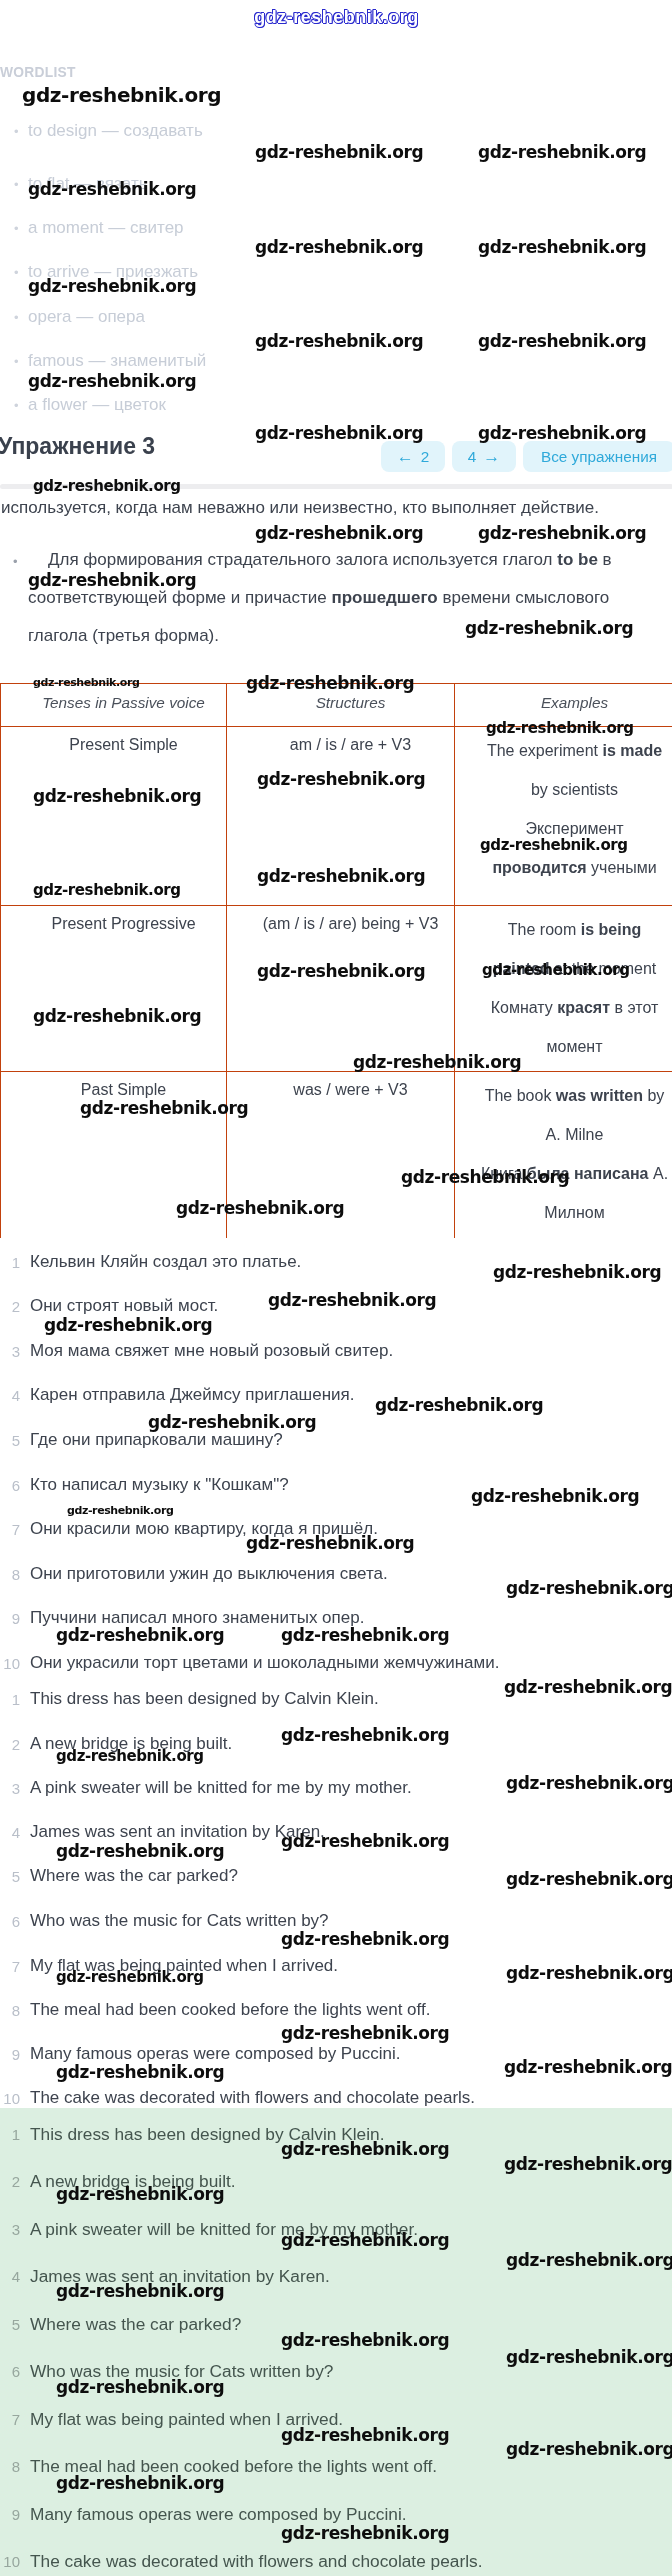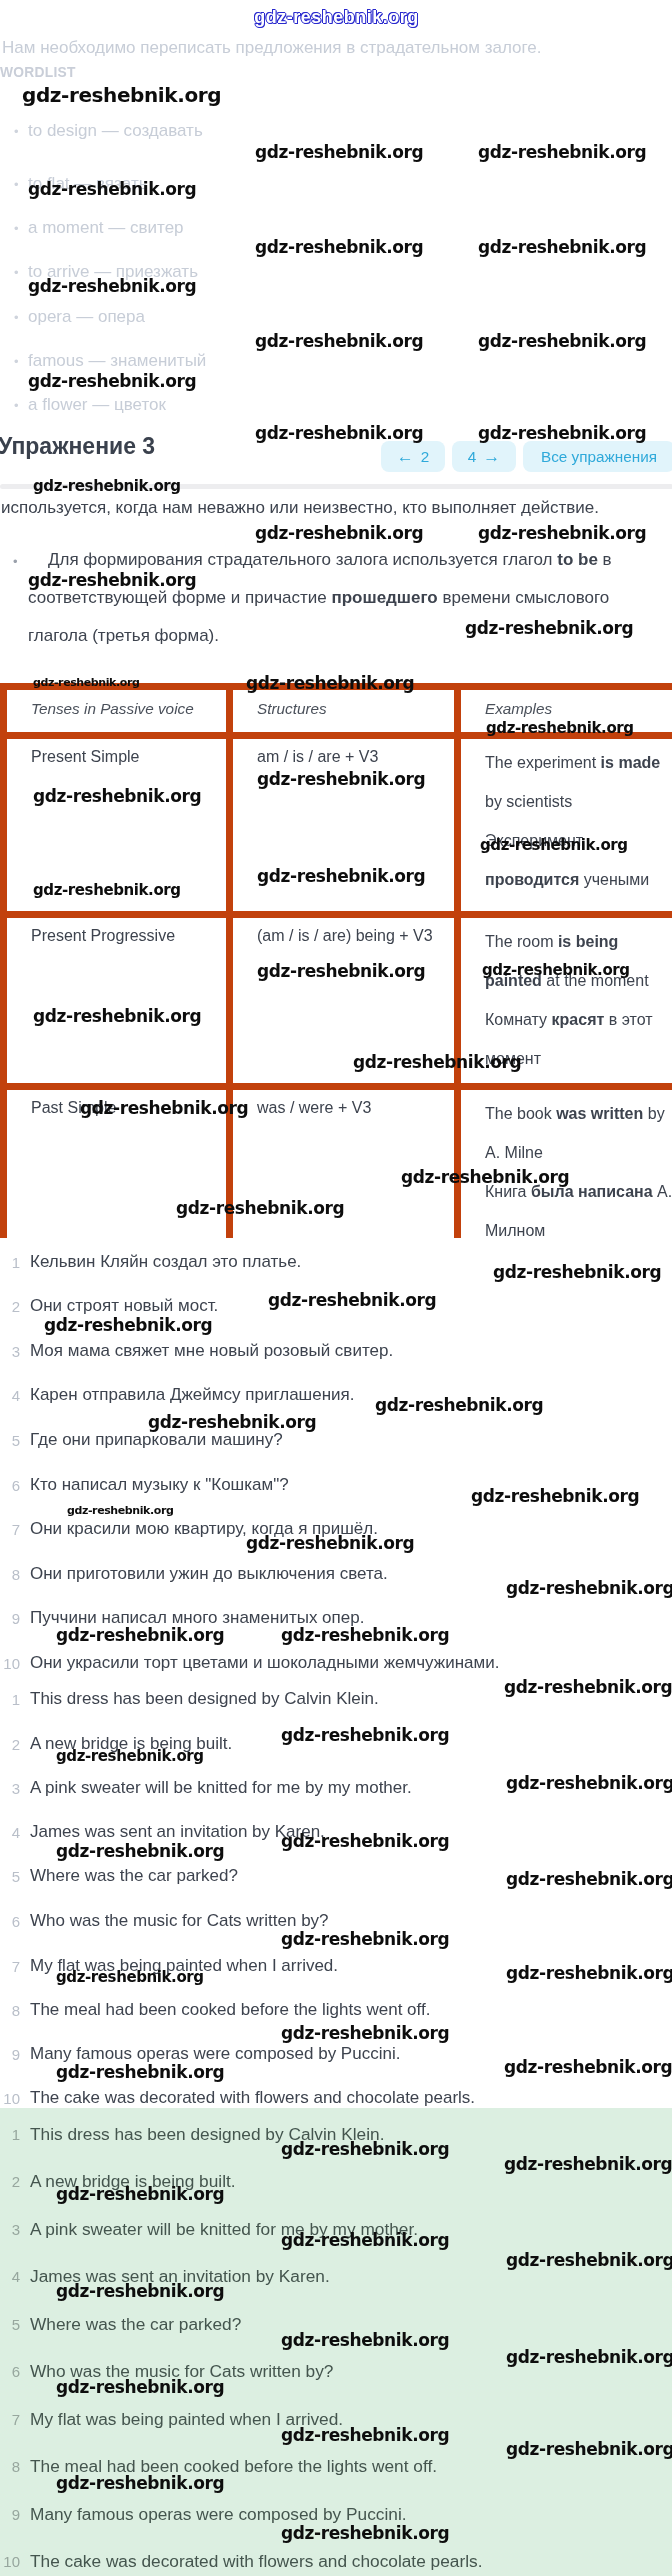--- a/index.html
+++ b/index.html
@@ -29,21 +29,21 @@
   .card-edge{position:absolute;top:484px;left:0;width:673px;height:5px;background:#ededef;border-radius:3px;}
   
   .theory-line1{position:absolute;top:498px;left:1px;font-size:17px;color:#3d434e;z-index:1;}
   .theory-dot{position:absolute;left:13px;font-size:13px;color:#9aa0ab;}
   .theory-line{position:absolute;left:28px;font-size:17px;color:#3d434e;white-space:nowrap;z-index:1;}
   .b{font-weight:bold;}
   
   .table-wrap{position:absolute;top:683px;left:0;width:673px;height:555px;overflow:hidden;z-index:1;}
   table.gram{border-collapse:collapse;table-layout:fixed;width:673px;}
   table.gram col.c1{width:226px;} table.gram col.c2{width:228px;} table.gram col.c3{width:220px;}
-  table.gram th,table.gram td{border:7px solid #c2410c;vertical-align:top;text-align:left;
+  table.gram th,table.gram td{border:1px solid #c2410c;vertical-align:top;text-align:center;
       font-weight:normal;padding:9px 4px 0 24px;}
   table.gram th{font-style:italic;font-size:15.3px;color:#4a505a;height:32px;padding-top:10px;}
   table.gram td{font-size:16px;color:#3d434e;}
   td.structure{padding-left:22px;}
   td.examples{padding-left:22px;padding-top:12px;}
   .ex-line{height:39px;line-height:30px;white-space:nowrap;}
   
   .num-item{position:absolute;left:0;width:673px;height:24px;z-index:1;}
   .num-item .n{position:absolute;left:0;width:20px;text-align:right;font-size:15px;color:#b9bfc9;top:2px;}
   .num-item .t{position:absolute;left:30px;font-size:17px;color:#3d434e;white-space:nowrap;}
@@ -53,21 +53,20 @@
   .ans-item .n{position:absolute;left:0;width:20px;text-align:right;font-size:15px;color:#97a79e;top:2px;}
   .ans-item .t{position:absolute;left:30px;font-size:17.3px;color:#44554e;white-space:nowrap;}
 </style>
 </head>
 <body>
 
 <div class="page">
 
   <div class="site-title">gdz-reshebnik.org</div>
 
-  <div class="intro-task">Нам необходимо переписать предложения в страдательном залоге.</div>
 
   <div class="wordlist-label">WORDLIST</div>
 
   <div id="wordlist">
       <div class="wl-item" style="top: 121px;"><span class="dot">•</span><span>to design — создавать</span></div>
       <div class="wl-item" style="top: 174px;"><span class="dot">•</span><span>to flat — вязать</span></div>
       <div class="wl-item" style="top: 218px;"><span class="dot">•</span><span>a moment — свитер</span></div>
       <div class="wl-item" style="top: 262px;"><span class="dot">•</span><span>to arrive — приезжать</span></div>
       <div class="wl-item" style="top: 307px;"><span class="dot">•</span><span>opera — опера</span></div>
       <div class="wl-item" style="top: 351px;"><span class="dot">•</span><span>famous — знаменитый</span></div>

